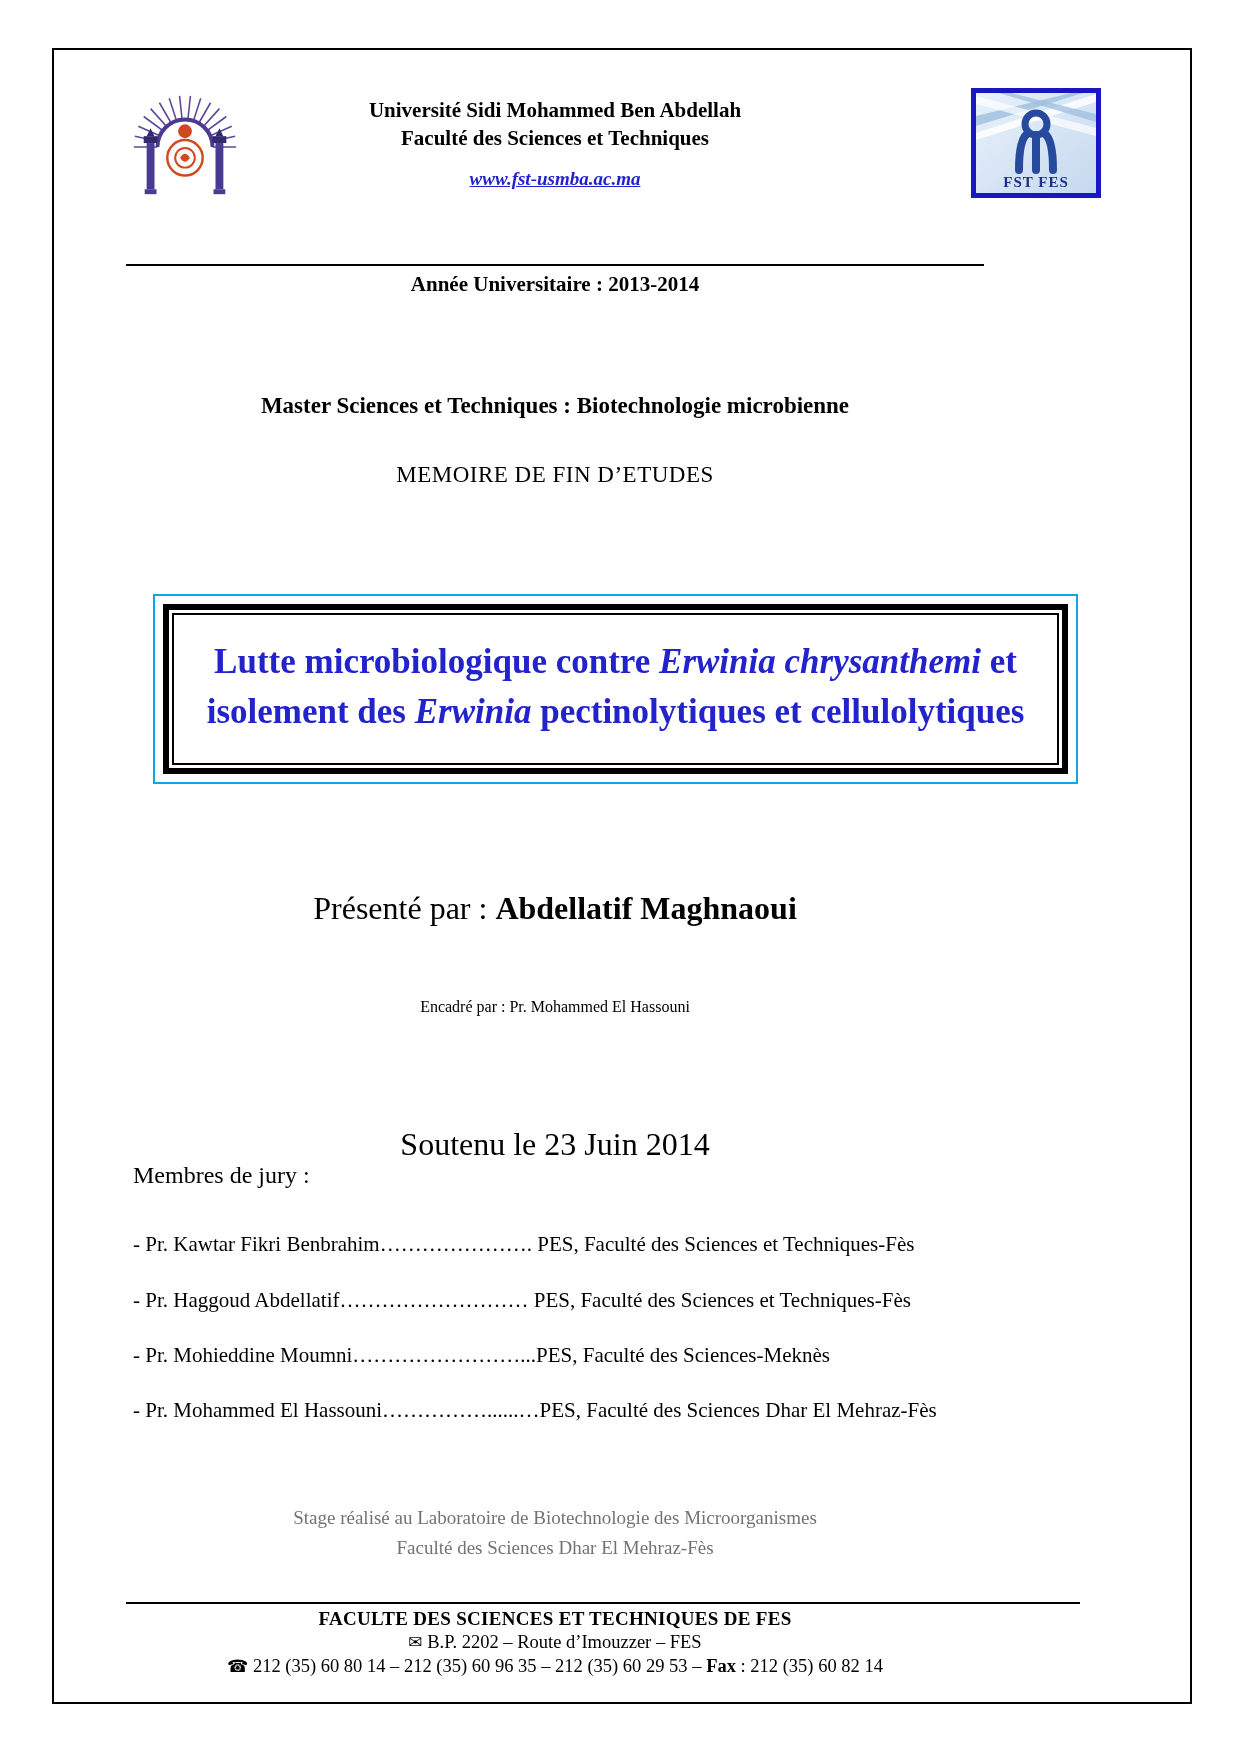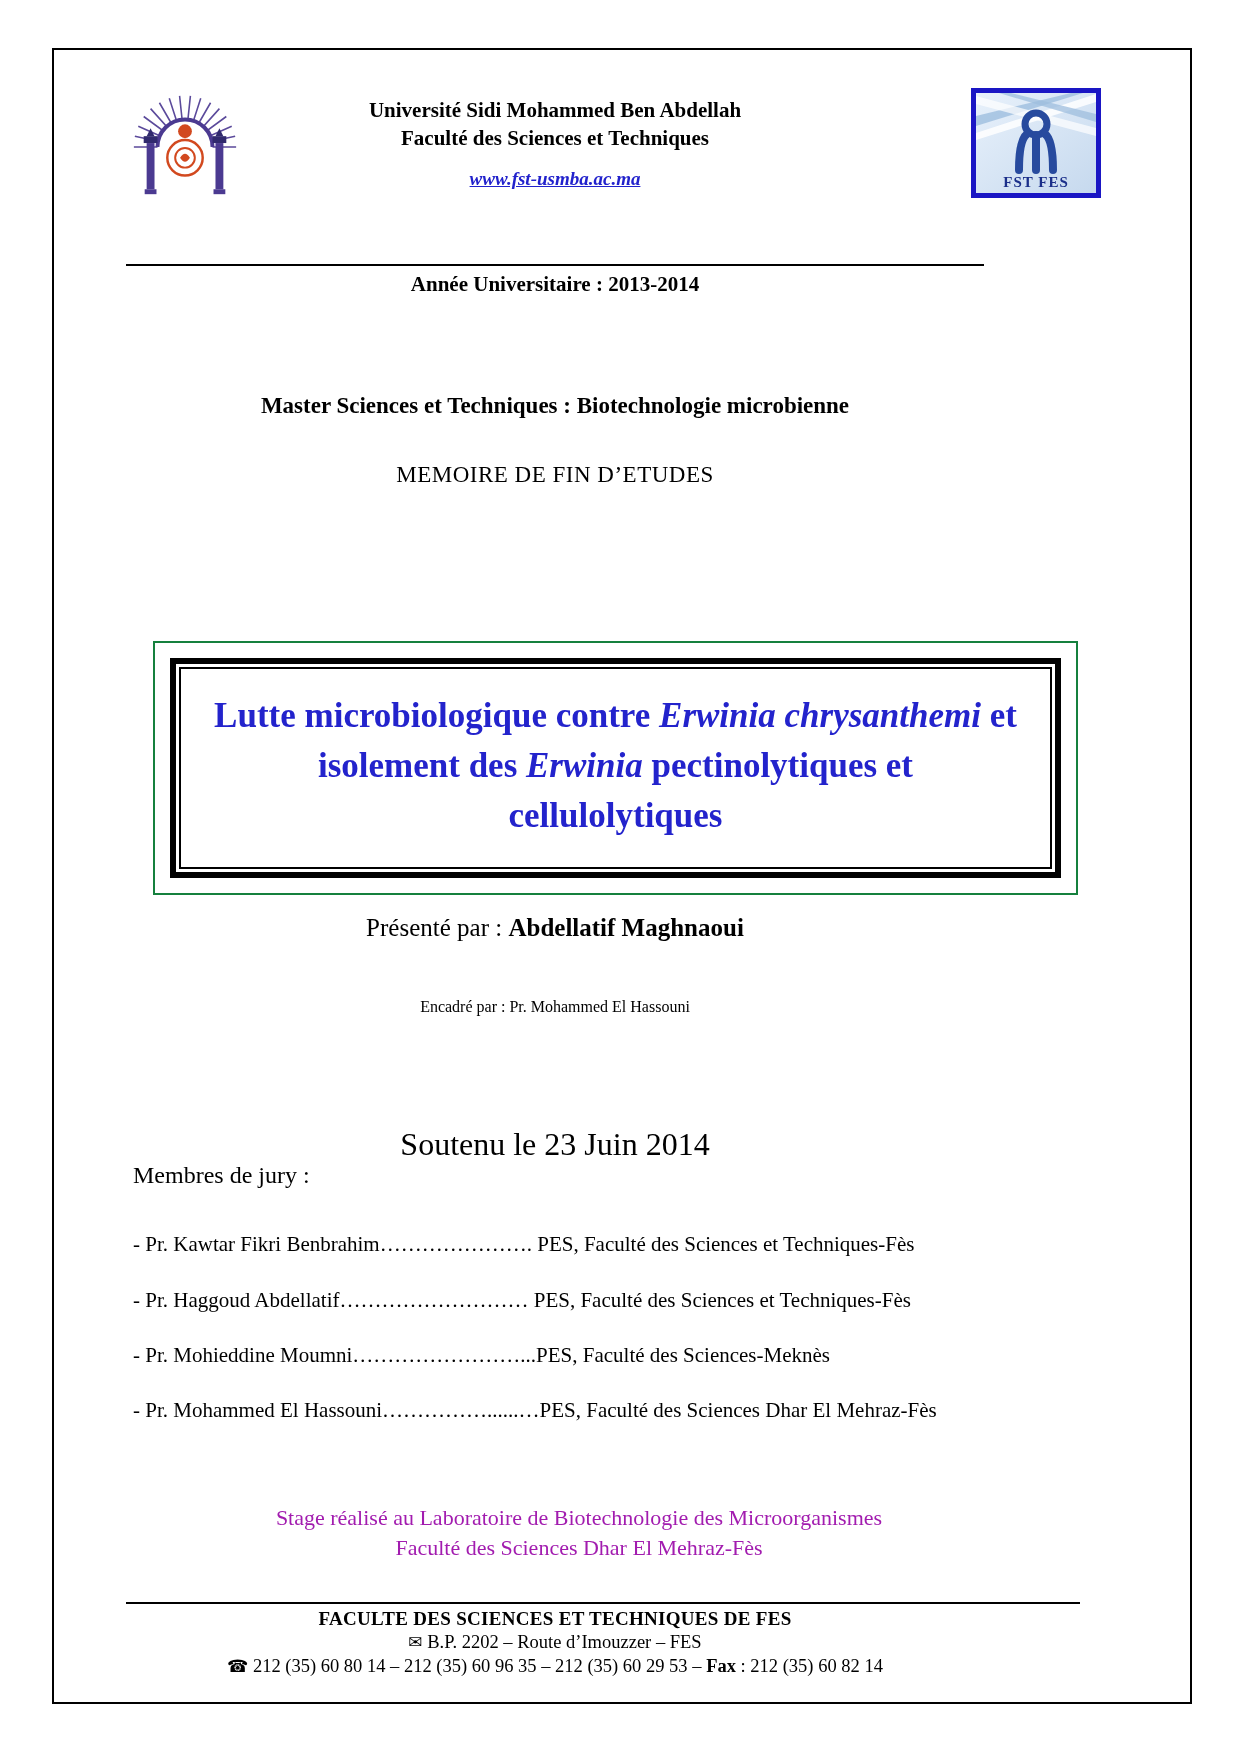--- a/index.html
+++ b/index.html
@@ -15,32 +15,32 @@
   .uni-logo{left:126px;top:90px;width:118px;height:112px;}
   .fst-logo{left:962px;top:88px;width:148px;height:110px;}
   .fst-caption{position:absolute;left:0;bottom:7px;width:100%;text-align:center;font-size:15px;font-weight:bold;color:#1b2f8a;letter-spacing:1px;}
   
   .rule1{left:126px;top:264px;width:858px;height:0;border-top:2px solid #000;}
   .rule2{left:126px;top:1602px;width:954px;height:0;border-top:2px solid #000;}
   .annee{top:272px;font-size:21px;font-weight:bold;}
   .master{top:393px;font-size:23px;font-weight:bold;}
   .memoire{top:462px;font-size:23px;font-weight:normal;letter-spacing:.5px;text-align:center;}
   
-  .tbox-outer{left:153px;top:594px;width:925px;border:2px solid #15803d;padding:15px;box-sizing:border-box;margin-top:47px;}
+  .tbox-outer{left:153px;top:594px;width:925px;border:2px solid #0ea5e9;padding:8px;box-sizing:border-box;}
   .tbox-mid{border:6px solid #000;padding:3px;}
   .tbox-inner{border:2px solid #000;padding:22px 30px 26px 30px;}
   .doc-title{font-size:35px;line-height:50px;font-weight:bold;color:#2323CC;text-align:center;}
   .doc-title .it{font-style:italic;}
-  .presente{top:914px;font-size:25px;}
+  .presente{top:890px;font-size:32px;}
   .presente b{font-weight:bold;}
   .encadre{top:998px;font-size:16px;}
   .soutenu{top:1126px;font-size:32px;}
   .membres{left:133px;top:1162px;font-size:24px;}
   .jury-item{left:133px;font-size:21px;}
-  .stage{top:1503px;font-size:22px;line-height:30px;color:#a21caf;padding-left:24px;}
+  .stage{top:1503px;font-size:19px;line-height:30px;color:#737373;}
   .f1{top:1608px;font-size:19px;font-weight:bold;letter-spacing:.3px;}
   .f2{top:1632px;font-size:18.5px;}
   .f3{top:1656px;font-size:18.5px;}
   .f3 b{font-weight:bold;}
   .ico{font-family:"DejaVu Sans",sans-serif;font-size:17px;}
 </style>
 </head>
 <body>
 
 <div class="frame"></div>

